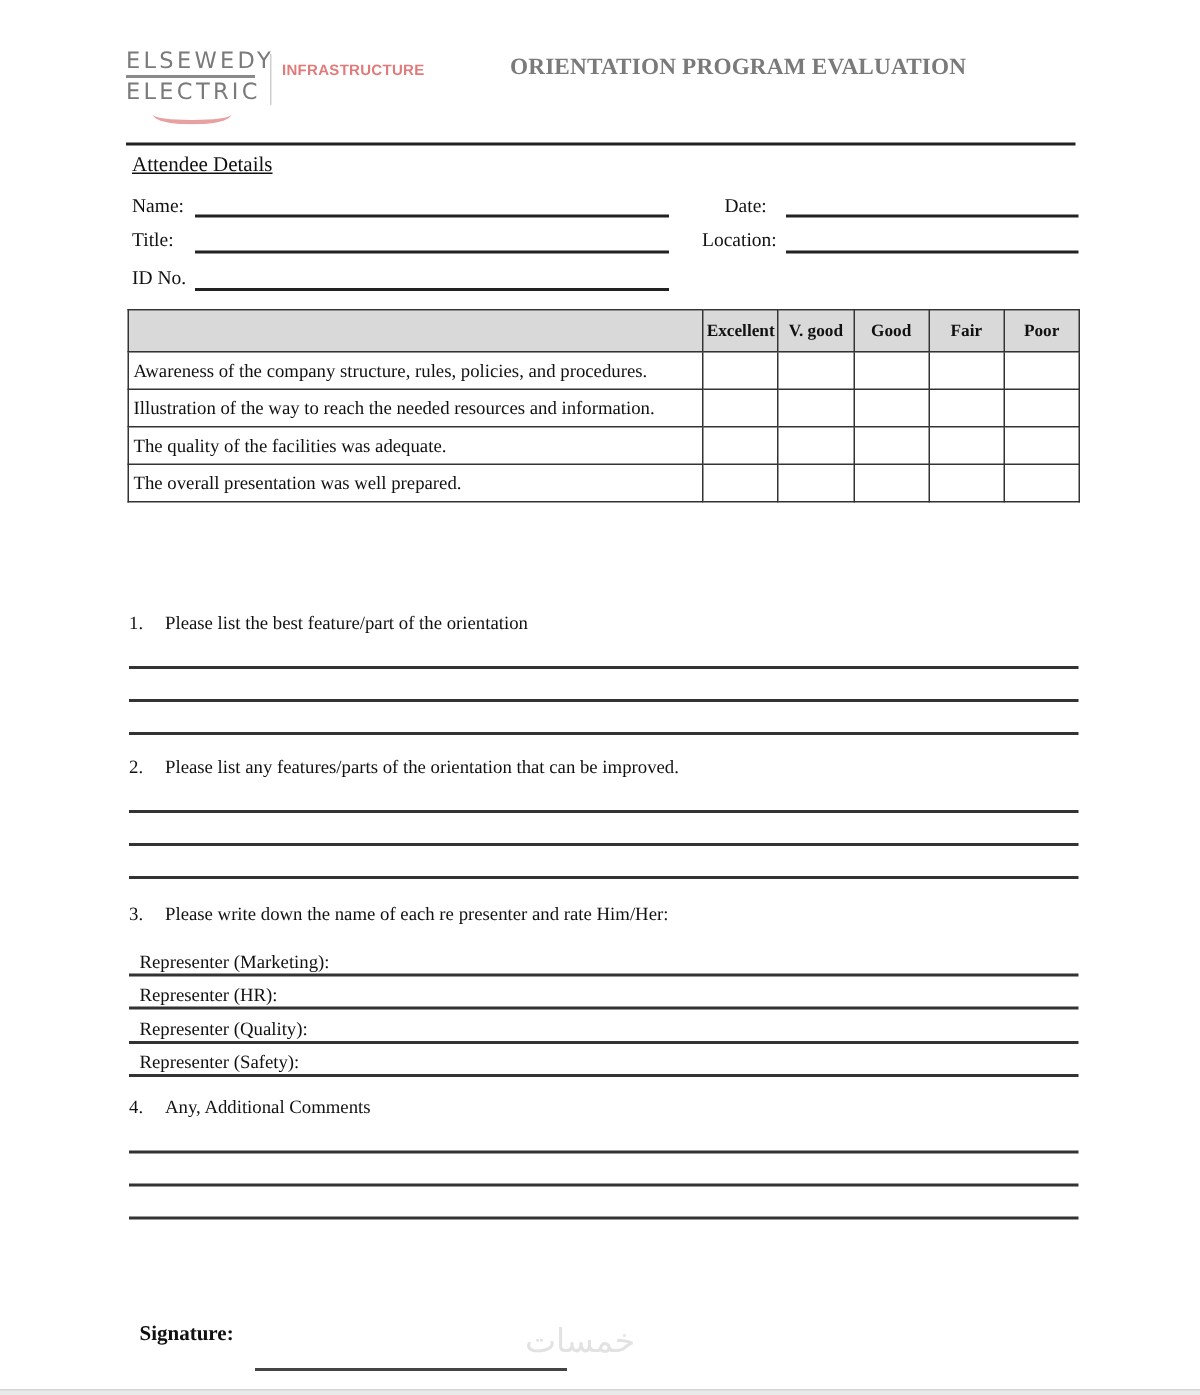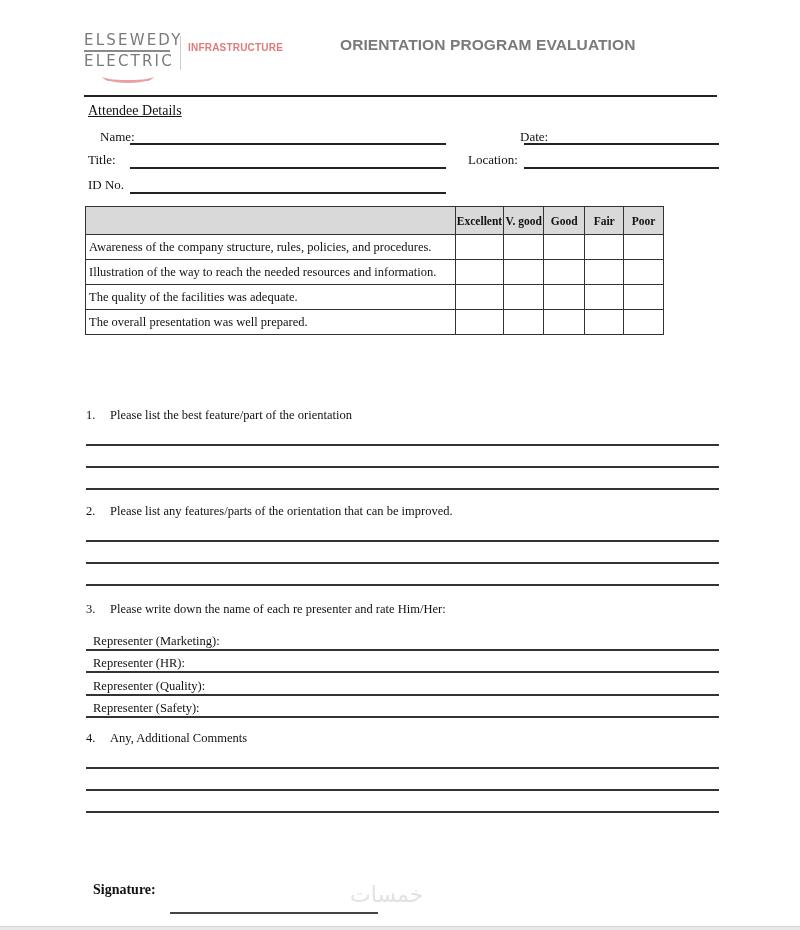--- a/index.html
+++ b/index.html
@@ -11,29 +11,29 @@
   
   .logo-line1, .logo-line2 {
     font-family:"DejaVu Sans", sans-serif; color:#7a7a7a; font-size:15px; letter-spacing:2.2px; font-weight:normal;
   }
   .logo-line1 { left:84px; top:31px; }
   .logo-rule { left:84px; top:50px; width:86px; height:2px; background:#8a8a8a; }
   .logo-line2 { left:84px; top:52px; }
   .logo-swoosh { left:102px; top:70px; width:52px; height:10px; border-bottom:3px solid #e8a0a0; border-radius:0 0 50% 50%; }
   .logo-divider { left:180px; top:36px; width:1px; height:34px; background:#cfcfcf; }
   .logo-sub { left:188px; top:42px; font-family:"Liberation Sans", sans-serif; font-weight:bold; font-size:10px; color:#e07b7b; letter-spacing:0.2px; }
-  .doc-title { left:340px; top:36px; font-family:Liberation Sans, sans-serif; font-weight:bold; font-size:15.5px; color:#7a7a7a; letter-spacing:0.1px;text-align:center; }
+  .doc-title { left:340px; top:36px; font-family:Liberation Serif, serif; font-weight:bold; font-size:15.5px; color:#7a7a7a; letter-spacing:0.1px;text-align:center; }
   .title-rule { left:84px; top:95px; width:633px; height:2px; background:#222; }
 
   .section-heading { left:88px; top:103px; font-weight:normal; font-size:14px; text-decoration:underline; }
   .field-label { font-size:13px; }
   .field-line { height:1.5px; background:#222; }
 
   table.eval {
-    position:absolute; left:85px; top:206px; width:579px; border-collapse:collapse; font-size:12.5px;border-radius:23px;
+    position:absolute; left:85px; top:206px; width:635px; border-collapse:collapse; font-size:12.5px;border-radius:23px;
   }
   table.eval th, table.eval td { border:1.5px solid #333; padding:0; }
   table.eval thead th { background:#d9d9d9; height:27px; font-weight:bold; font-size:11.5px; text-align:center; }
   table.eval thead th.crit-head { width:381px; }
   table.eval tbody td { height:24px; }
   table.eval tbody td.crit { padding-left:3px; white-space:nowrap; }
   table.eval tbody td.rate { width:49px; }
 
   .q { font-size:12.5px; }
   .q .num { display:inline-block; width:24px; }
@@ -51,30 +51,30 @@
 <div class="abs logo-rule"></div>
 <div class="abs logo-line2">ELECTRIC</div>
 <div class="abs logo-swoosh"></div>
 <div class="abs logo-divider"></div>
 <div class="abs logo-sub">INFRASTRUCTURE</div>
 <div class="abs doc-title">ORIENTATION PROGRAM EVALUATION</div>
 <div class="abs title-rule"></div>
 
 <div class="abs section-heading">Attendee Details</div>
 
-<div class="abs field-label" style="left:100px; top:129px;">Name:</div>
+<div class="abs field-label" style="left:88px; top:129px;">Name:</div>
 <div class="abs field-line" style="left:130px; top:143px; width:316px;"></div>
 
 <div class="abs field-label" style="left:88px; top:152px;">Title:</div>
 <div class="abs field-line" style="left:130px; top:167px; width:316px;"></div>
 
 <div class="abs field-label" style="left:88px; top:177px;">ID No.</div>
 <div class="abs field-line" style="left:130px; top:192px; width:316px;"></div>
 
-<div class="abs field-label" style="left:520px; top:129px;">Date:</div>
+<div class="abs field-label" style="left:483px; top:129px;">Date:</div>
 <div class="abs field-line" style="left:524px; top:143px; width:195px;"></div>
 
 <div class="abs field-label" style="left:468px; top:152px;">Location:</div>
 <div class="abs field-line" style="left:524px; top:167px; width:195px;"></div>
 
 <table class="eval">
   <thead>
     <tr>
       <th class="crit-head"></th>
       <th>Excellent</th>

